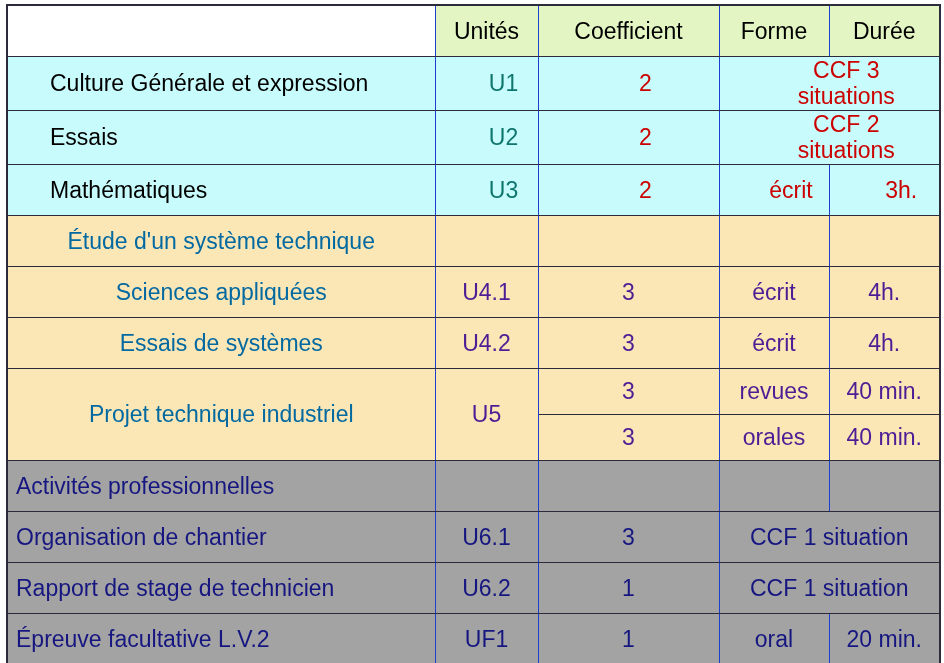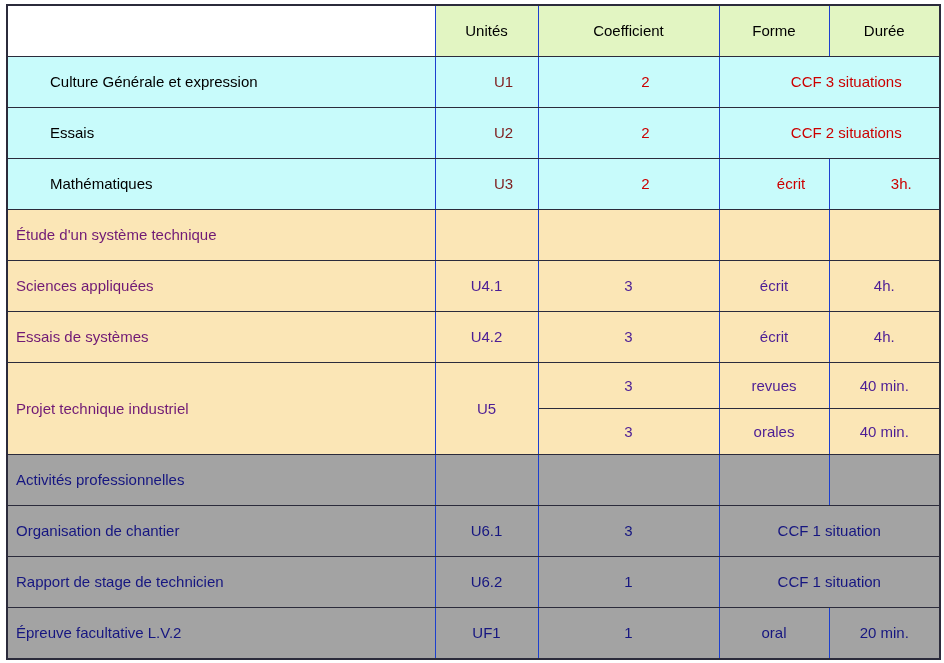--- a/index.html
+++ b/index.html
@@ -28,21 +28,21 @@
     border: 2px solid #2b2b3b;
   }
   table.exam-table td, table.exam-table th {
     border-top: 1.5px solid #2b2b3b;
     border-bottom: 1.5px solid #2b2b3b;
     border-left: 1.5px solid #1c3fcf;
     border-right: 1.5px solid #1c3fcf;
     padding: 0 8px;
     vertical-align: middle;
     font-weight: normal;
-    font-size: 15px;
+    font-size: 23px;
     line-height: 1.15;
   }
   
   col.c-label  { width: 428px; }
   col.c-unit   { width: 103px; }
   col.c-coef   { width: 181px; }
   col.c-forme  { width: 110px; }
   col.c-duree  { width: 111px; }
 
   
@@ -59,27 +59,27 @@
     text-align: center;
     font-size: 25px;
   }
   
   td.label  { text-align: left; }
   td.ctr    { text-align: center; }
 
   
   tr.sec-cyan td { background: #c8fbfb; height: 50px; padding-left: 42px; }
   tr.sec-cyan td.label { color: #000000; }
-  tr.sec-cyan td.unit  { color: #7f1d1d; }
+  tr.sec-cyan td.unit  { color: #0f766e; }
   tr.sec-cyan td.red   { color: #cc0000; }
 
   
   tr.sec-tan td { background: #fbe6b6; }
   tr.sec-tan td { color: #4c1d95; }
-  tr.sec-tan td.label { color: #701a75; }
+  tr.sec-tan td.label { color: #0369a1; text-align: center; }
   td.section-title {
     font-weight: bold;
     font-size: 25px;
     color: #c20014;
   }
 
   
   tr.sec-yellow td { background: #a3a3a3; color: #161680; }
   td.section-title-blue {
     font-weight: bold;

